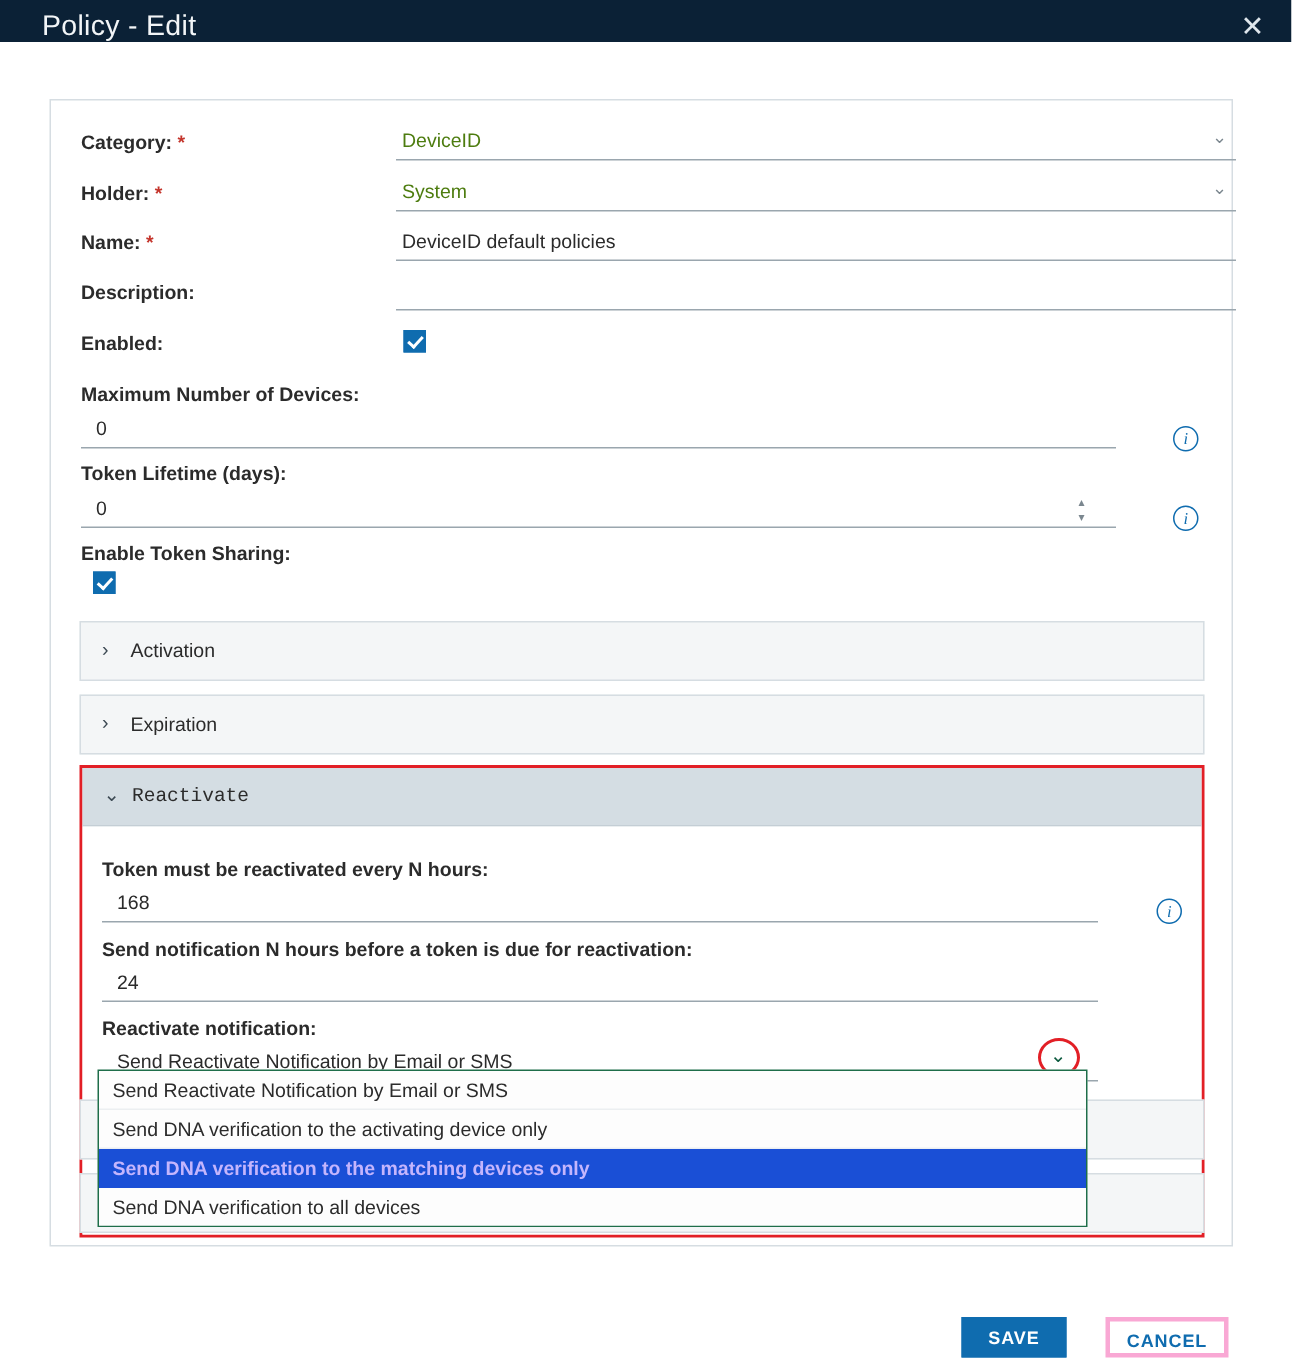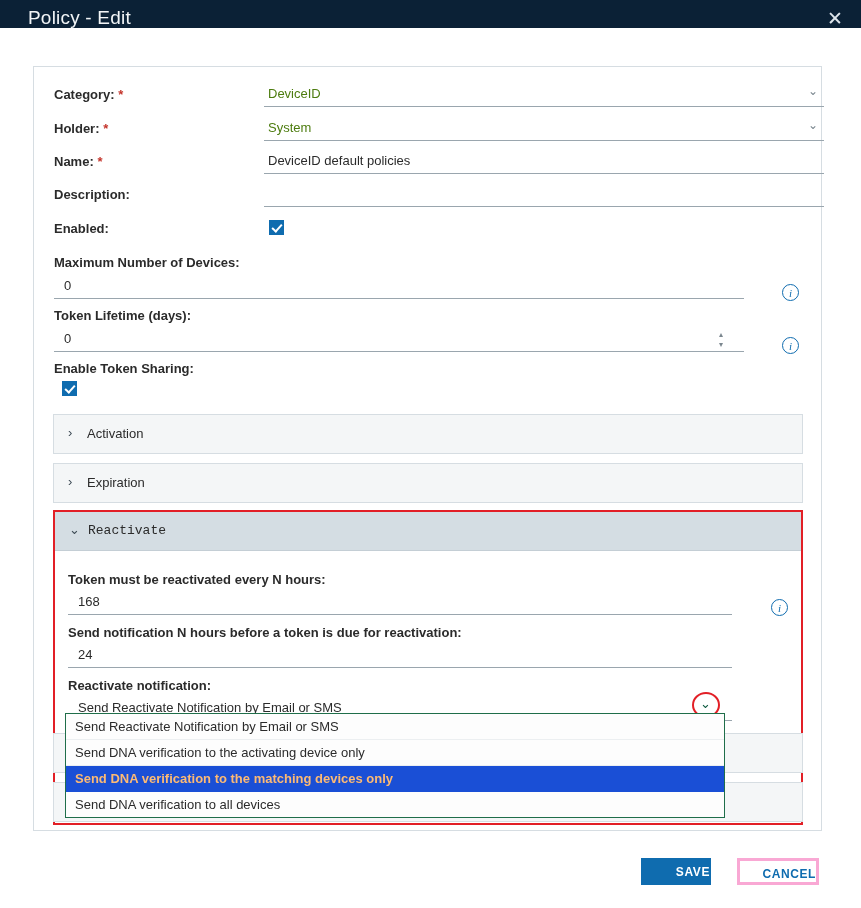--- a/index.html
+++ b/index.html
@@ -329,38 +329,39 @@
     padding: 0 0 0 9px;
     font-size: 13px;
     color: #2b2b2b;
     background: #fdfdfd;
     border-bottom: 1px solid #eceff1;
     cursor: pointer;
     white-space: nowrap;
   }
   .ddopt.sel {
     background: #1a4fd6;
-    color: #fdba74;
+    color: #c4b5fd;
     font-weight: bold;
     border-bottom: 1px solid #1a4fd6;
   }
   .ddopt:last-child { border-bottom: none; }
   
   .acc.behind { z-index: 5; }
   
   .btn {
     position: absolute;
     height: 27px;
     line-height: 27px;
-    text-align: right;
+    text-align: center;
     font-size: 12px;
     font-weight: bold;
     letter-spacing: .6px;
     box-sizing: border-box;
     cursor: pointer;
+    margin-top: 20px;
   }
   .btn-save {
     left: 641px;
     top: 858px;
     width: 70px;
     background: #0f6caf;
     border: 1px solid #0f6caf;
     color: #ffffff;
   }
   .btn-cancel {

